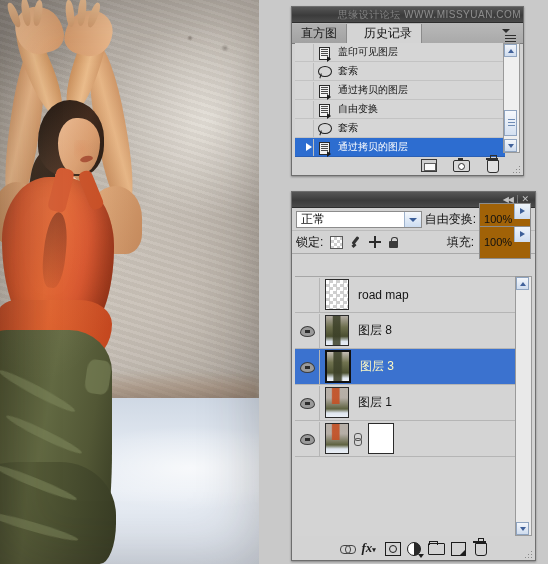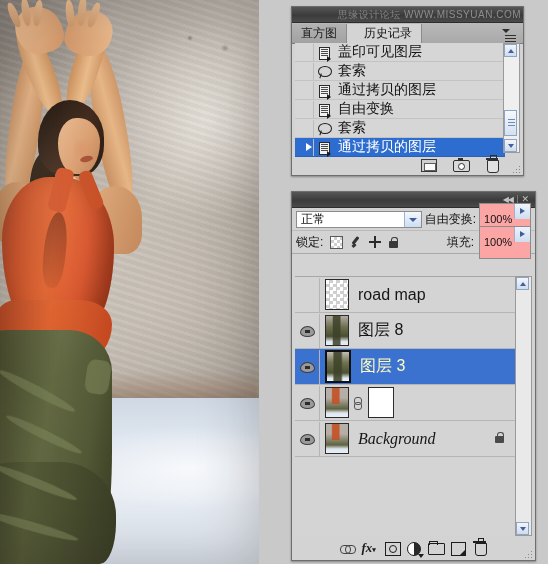--- a/index.html
+++ b/index.html
@@ -114,21 +114,21 @@
   .tab.active{background:#d4d4d4;color:#111;padding-left:17px;}
   .panelmenu{position:absolute;right:5px;bottom:3px;width:16px;height:12px;}
   .panelmenu i{display:block;height:1px;background:#2f2f2f;margin:2px 0 0 3px;width:11px;}
   .panelmenu i:first-child{width:0;height:0;margin:1px 0 1px 0;
      border-left:4px solid transparent;border-right:4px solid transparent;border-top:4px solid #2f2f2f;background:none;}
 
   
   #history{left:291px;top:6px;width:231px;height:168px;}
   .hlist{position:absolute;left:3px;top:36px;width:210px;}
   .hrow{height:18px;display:flex;align-items:center;border-bottom:1px solid #c3c3c3;
-        background:#d6d6d6;font-size:14px;color:#141414;}
+        background:#d6d6d6;font-size:10px;color:#141414;}
   .hrow.sel{background:#2d6dd0;color:#fff;border-bottom:1px solid #2a5fb5;}
   .hcheck{width:18px;height:17px;border-right:1px solid #bdbdbd;flex:none;position:relative;}
   .hcheck .arrow{position:absolute;right:1px;top:4px;width:0;height:0;
      border-top:4px solid transparent;border-bottom:4px solid transparent;border-left:6px solid #111;display:none;}
   .hrow.sel .hcheck .arrow{display:block;border-left-color:#fff;}
   .hicon{width:22px;flex:none;text-align:center;position:relative;height:17px;}
   .hlabel{padding-left:2px;white-space:nowrap;}
   
   .ic-doc{position:absolute;left:5px;top:3px;width:9px;height:11px;background:#f2f2f2;border:1px solid #2a2a2a;}
   .ic-doc:before{content:"";position:absolute;left:1px;top:1px;width:7px;height:1px;
@@ -181,21 +181,21 @@
 
   .modrow{height:22px;display:flex;align-items:center;padding:0 4px;gap:3px;
           border-bottom:1px solid #bcbcbc;}
   .combo{width:126px;height:17px;background:#fff;border:1px solid #8c8c8c;
          display:flex;align-items:center;font-size:12px;color:#111;padding-left:4px;position:relative;box-sizing:border-box;}
   .combo .cbtn{position:absolute;right:0;top:0;width:16px;height:15px;
          background:linear-gradient(180deg,#f4f8fd,#cdddf1);border-left:1px solid #9fb3cd;}
   .combo .cbtn:after{content:"";position:absolute;left:4px;top:6px;width:0;height:0;
          border-left:4px solid transparent;border-right:4px solid transparent;border-top:4px solid #3c5f99;}
   .lbl{font-size:12px;color:#141414;white-space:nowrap;}
-  .spin{width:52px;height:33px;background:#fca5a5;border:1px solid #8c8c8c;position:relative;
+  .spin{width:52px;height:33px;background:#a16207;border:1px solid #8c8c8c;position:relative;
         font-size:11px;color:#111;display:flex;align-items:center;padding-left:4px;box-sizing:border-box;}
   .spin .sb{position:absolute;right:0;top:0;width:15px;height:15px;
         background:linear-gradient(180deg,#eef4fb,#cfddf0);border-left:1px solid #9fb3cd;}
   .spin .sb:after{content:"";position:absolute;left:5px;top:4px;width:0;height:0;
         border-top:3.5px solid transparent;border-bottom:3.5px solid transparent;border-left:5px solid #3c5f99;}
 
   .lockrow{height:22px;display:flex;align-items:center;padding:0 4px;gap:5px;border-bottom:1px solid #a9a9a9;}
   .lockicons{display:flex;gap:7px;align-items:center;margin-left:2px;}
   .li{width:12px;height:12px;position:relative;}
   .ic-trans{background:
@@ -222,21 +222,21 @@
   .thumb.selb{border:2px solid #111;}
   .checker{background:
      conic-gradient(#cfcfcf 0 25%, #fff 0 50%, #cfcfcf 0 75%, #fff 0);
      background-size:7px 7px;}
   .tfig{position:absolute;inset:0;}
   .mask{width:24px;height:29px;margin-left:6px;border:1px solid #2b2b2b;background:#fff;flex:none;}
   .link{width:9px;height:14px;margin-left:4px;position:relative;flex:none;}
   .link:before,.link:after{content:"";position:absolute;left:1px;width:6px;height:6px;
      border:1.5px solid #555;border-radius:3px;}
   .link:before{top:1px;} .link:after{top:6px;}
-  .lname{font-size:16px;color:#161616;padding-left:9px;white-space:nowrap;}
+  .lname{font-size:12px;color:#161616;padding-left:9px;white-space:nowrap;}
   .lname.ital{font-style:italic;font-family:"Liberation Serif",serif;}
   .lockbadge{position:absolute;right:12px;top:11px;width:10px;height:11px;}
   .lockbadge:before{content:"";position:absolute;left:1px;top:4px;width:9px;height:7px;background:#4a4a4a;border-radius:1px;}
   .lockbadge:after{content:"";position:absolute;left:3px;top:0;width:5px;height:5px;border:1.5px solid #4a4a4a;border-bottom:none;border-radius:3px 3px 0 0;}
 
   .lscroll{position:absolute;right:3px;top:84px;width:15px;bottom:24px;background:#e9e9e9;border:1px solid #9a9a9a;}
   .lfoot{position:absolute;left:3px;right:3px;bottom:2px;height:20px;display:flex;
          align-items:center;justify-content:center;gap:6px;}
   .lfi{width:16px;height:14px;position:relative;}
   .ic-chain{position:absolute;left:0;top:4px;width:16px;height:7px;}
@@ -470,44 +470,43 @@
       <div class="eye">
           <span class="eyeg"></span>
         </div>
       <div class="thumb selb">
         <span class="tfig" style="background:linear-gradient(180deg,#c3bcb3 0%,#717350 36%,#4c5132 72%,#e0e7f0 90%,#eef2f8 100%);"></span>
         <span class="tfig" style="background:linear-gradient(90deg,transparent 26%,rgba(62,66,42,.88) 32% 64%,transparent 72%);"></span>
       </div>
       <div class="lname">图层 3</div>
     </div>
 
-
     <div class="lrow">
       <div class="eye">
           <span class="eyeg"></span>
         </div>
       <div class="thumb">
         <span class="tfig" style="background:linear-gradient(180deg,#b7b0a8 0%,#b5aea6 34%,#5e6240 72%,#dfe6ef 86%,#eaeff6 100%);"></span>
         <span class="tfig" style="background:linear-gradient(90deg,transparent 24%,rgba(196,80,36,.9) 30% 58%,transparent 66%);height:55%;"></span>
       </div>
-      <div class="link"></div>
-      <div class="mask"></div>
+      <div class="lname">图层 1</div>
     </div>
 
     <div class="lrow">
       <div class="eye">
           <span class="eyeg"></span>
         </div>
       <div class="thumb">
         <span class="tfig" style="background:linear-gradient(180deg,#b7b0a8 0%,#b5aea6 34%,#5e6240 72%,#dfe6ef 86%,#eaeff6 100%);"></span>
         <span class="tfig" style="background:linear-gradient(90deg,transparent 24%,rgba(196,80,36,.9) 30% 58%,transparent 66%);height:55%;"></span>
       </div>
-      <div class="lname ital">Background</div>
-      <div class="lockbadge"></div>
-    </div>
+      <div class="link"></div>
+      <div class="mask"></div>
+    </div>
+
 
   </div>
 
   <div class="lscroll">
     <div class="sbtn up">
         <span class="car"></span>
       </div>
     <div class="sbtn dn">
         <span class="car"></span>
       </div>

